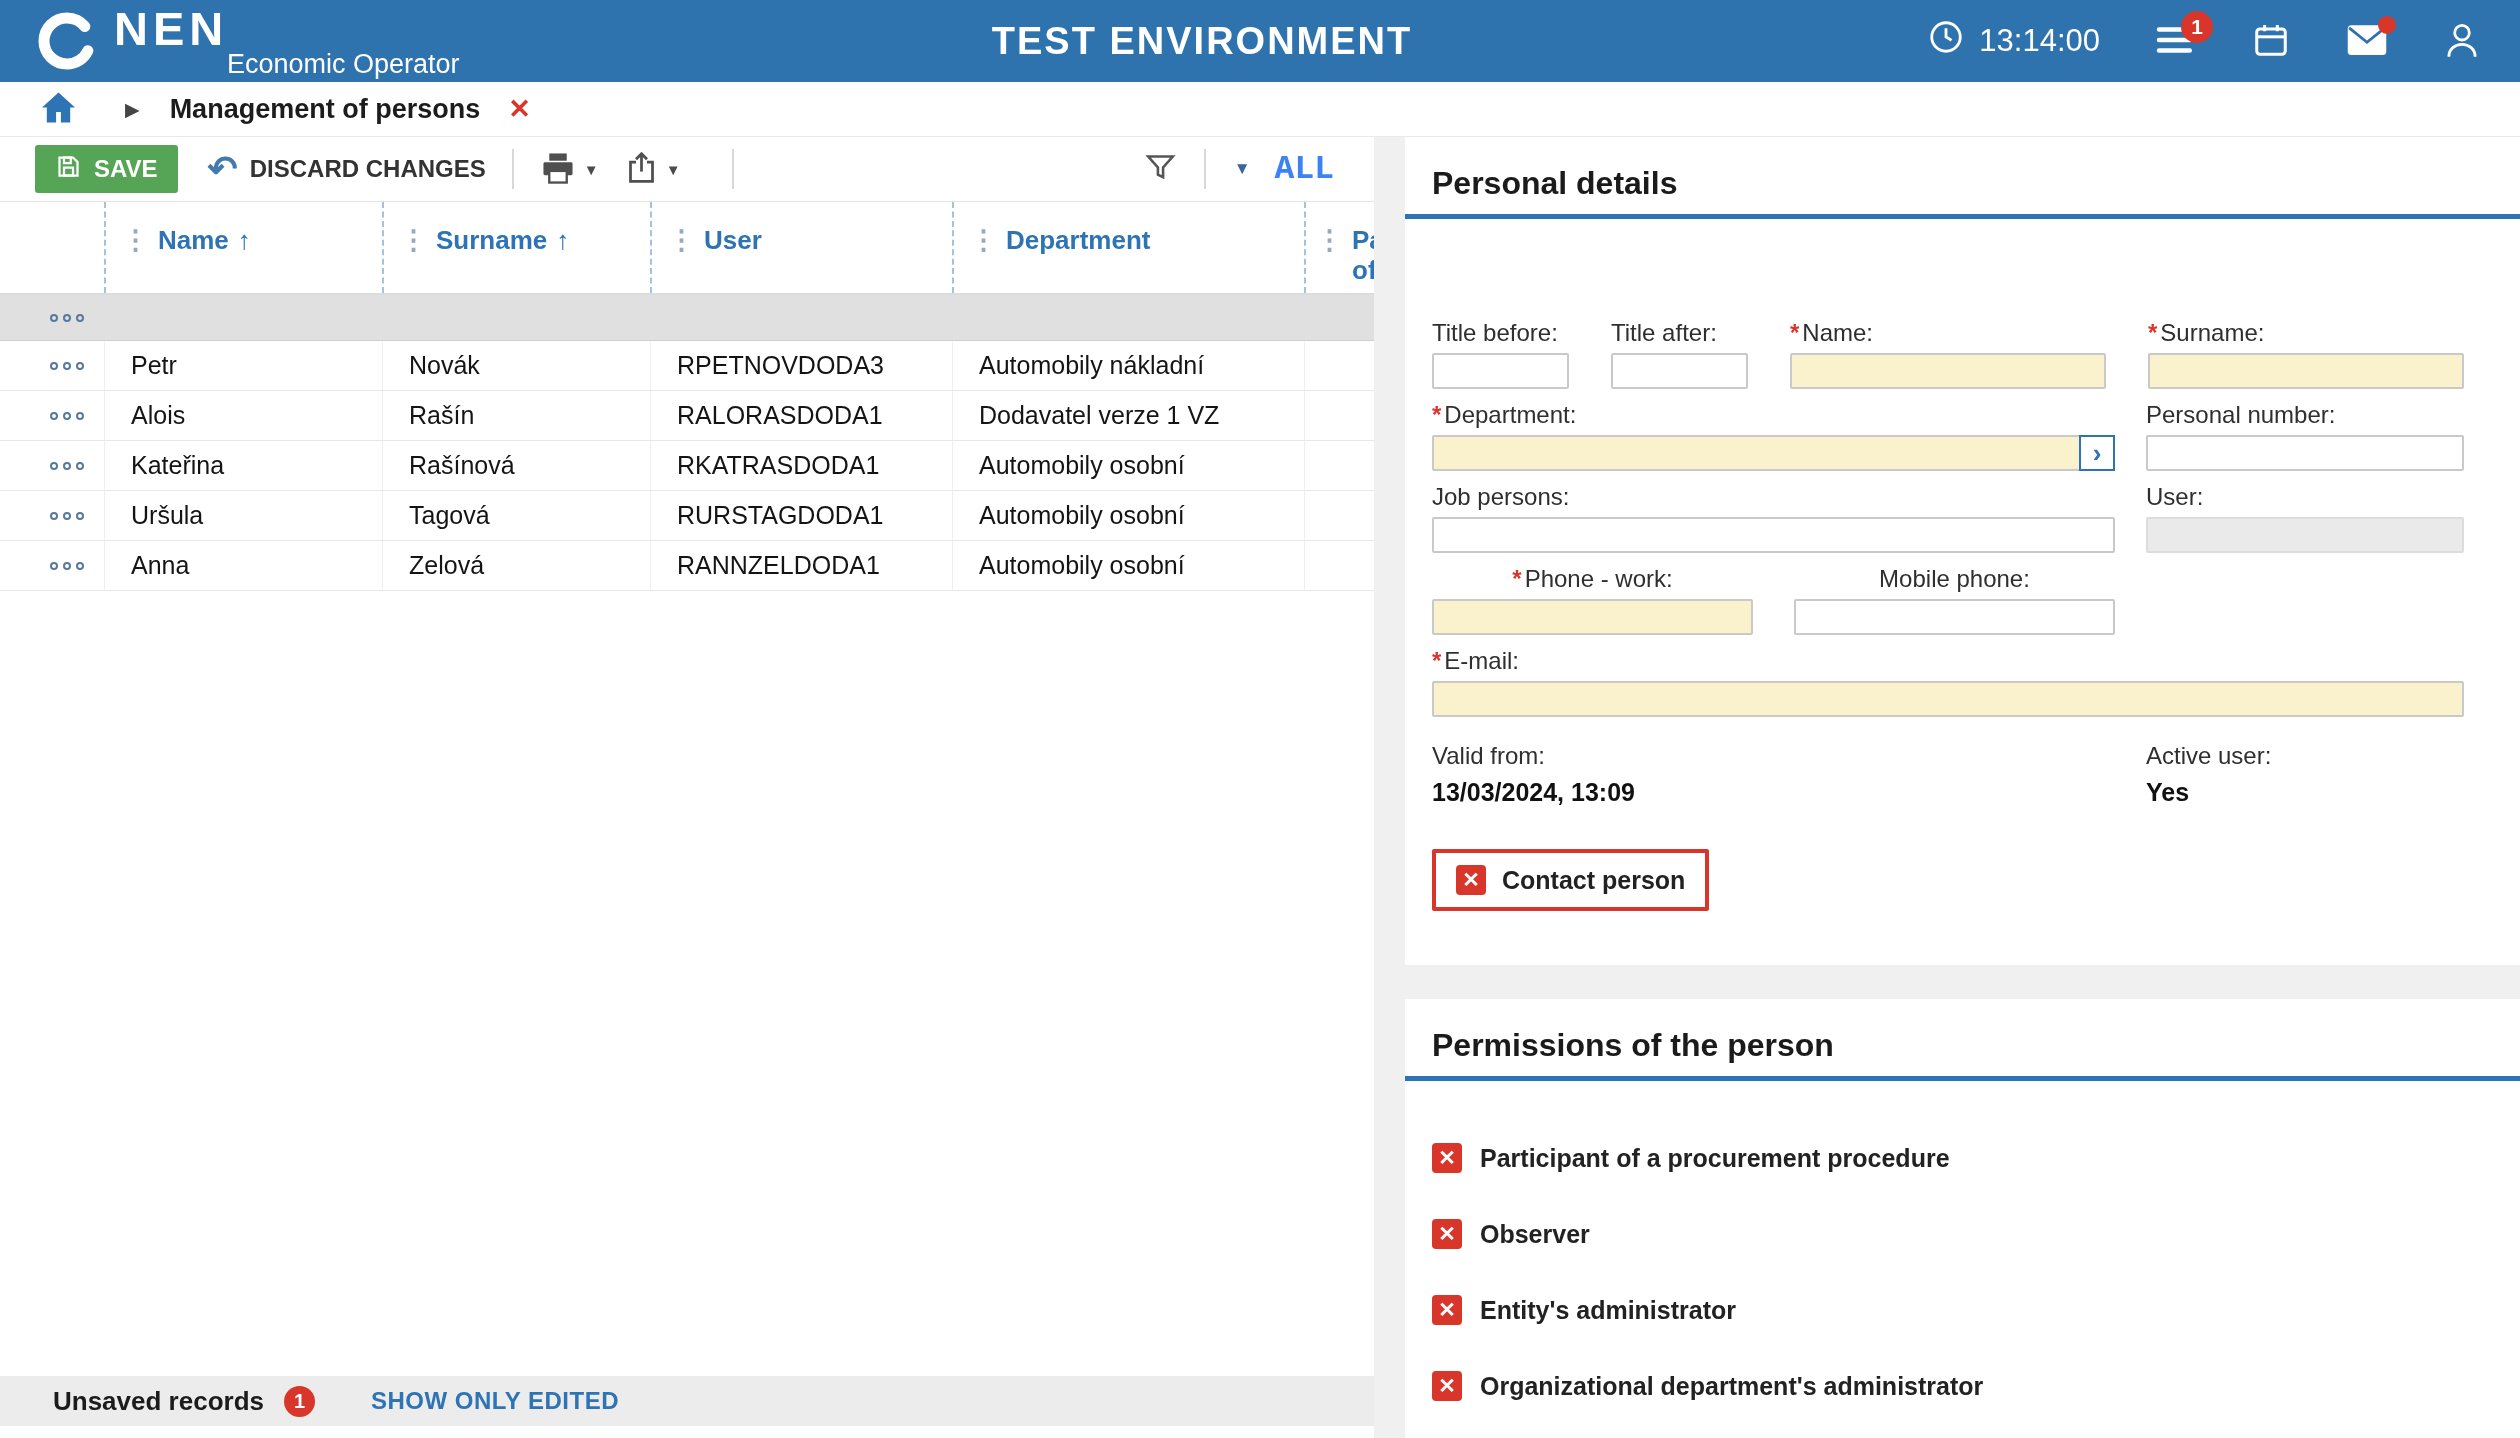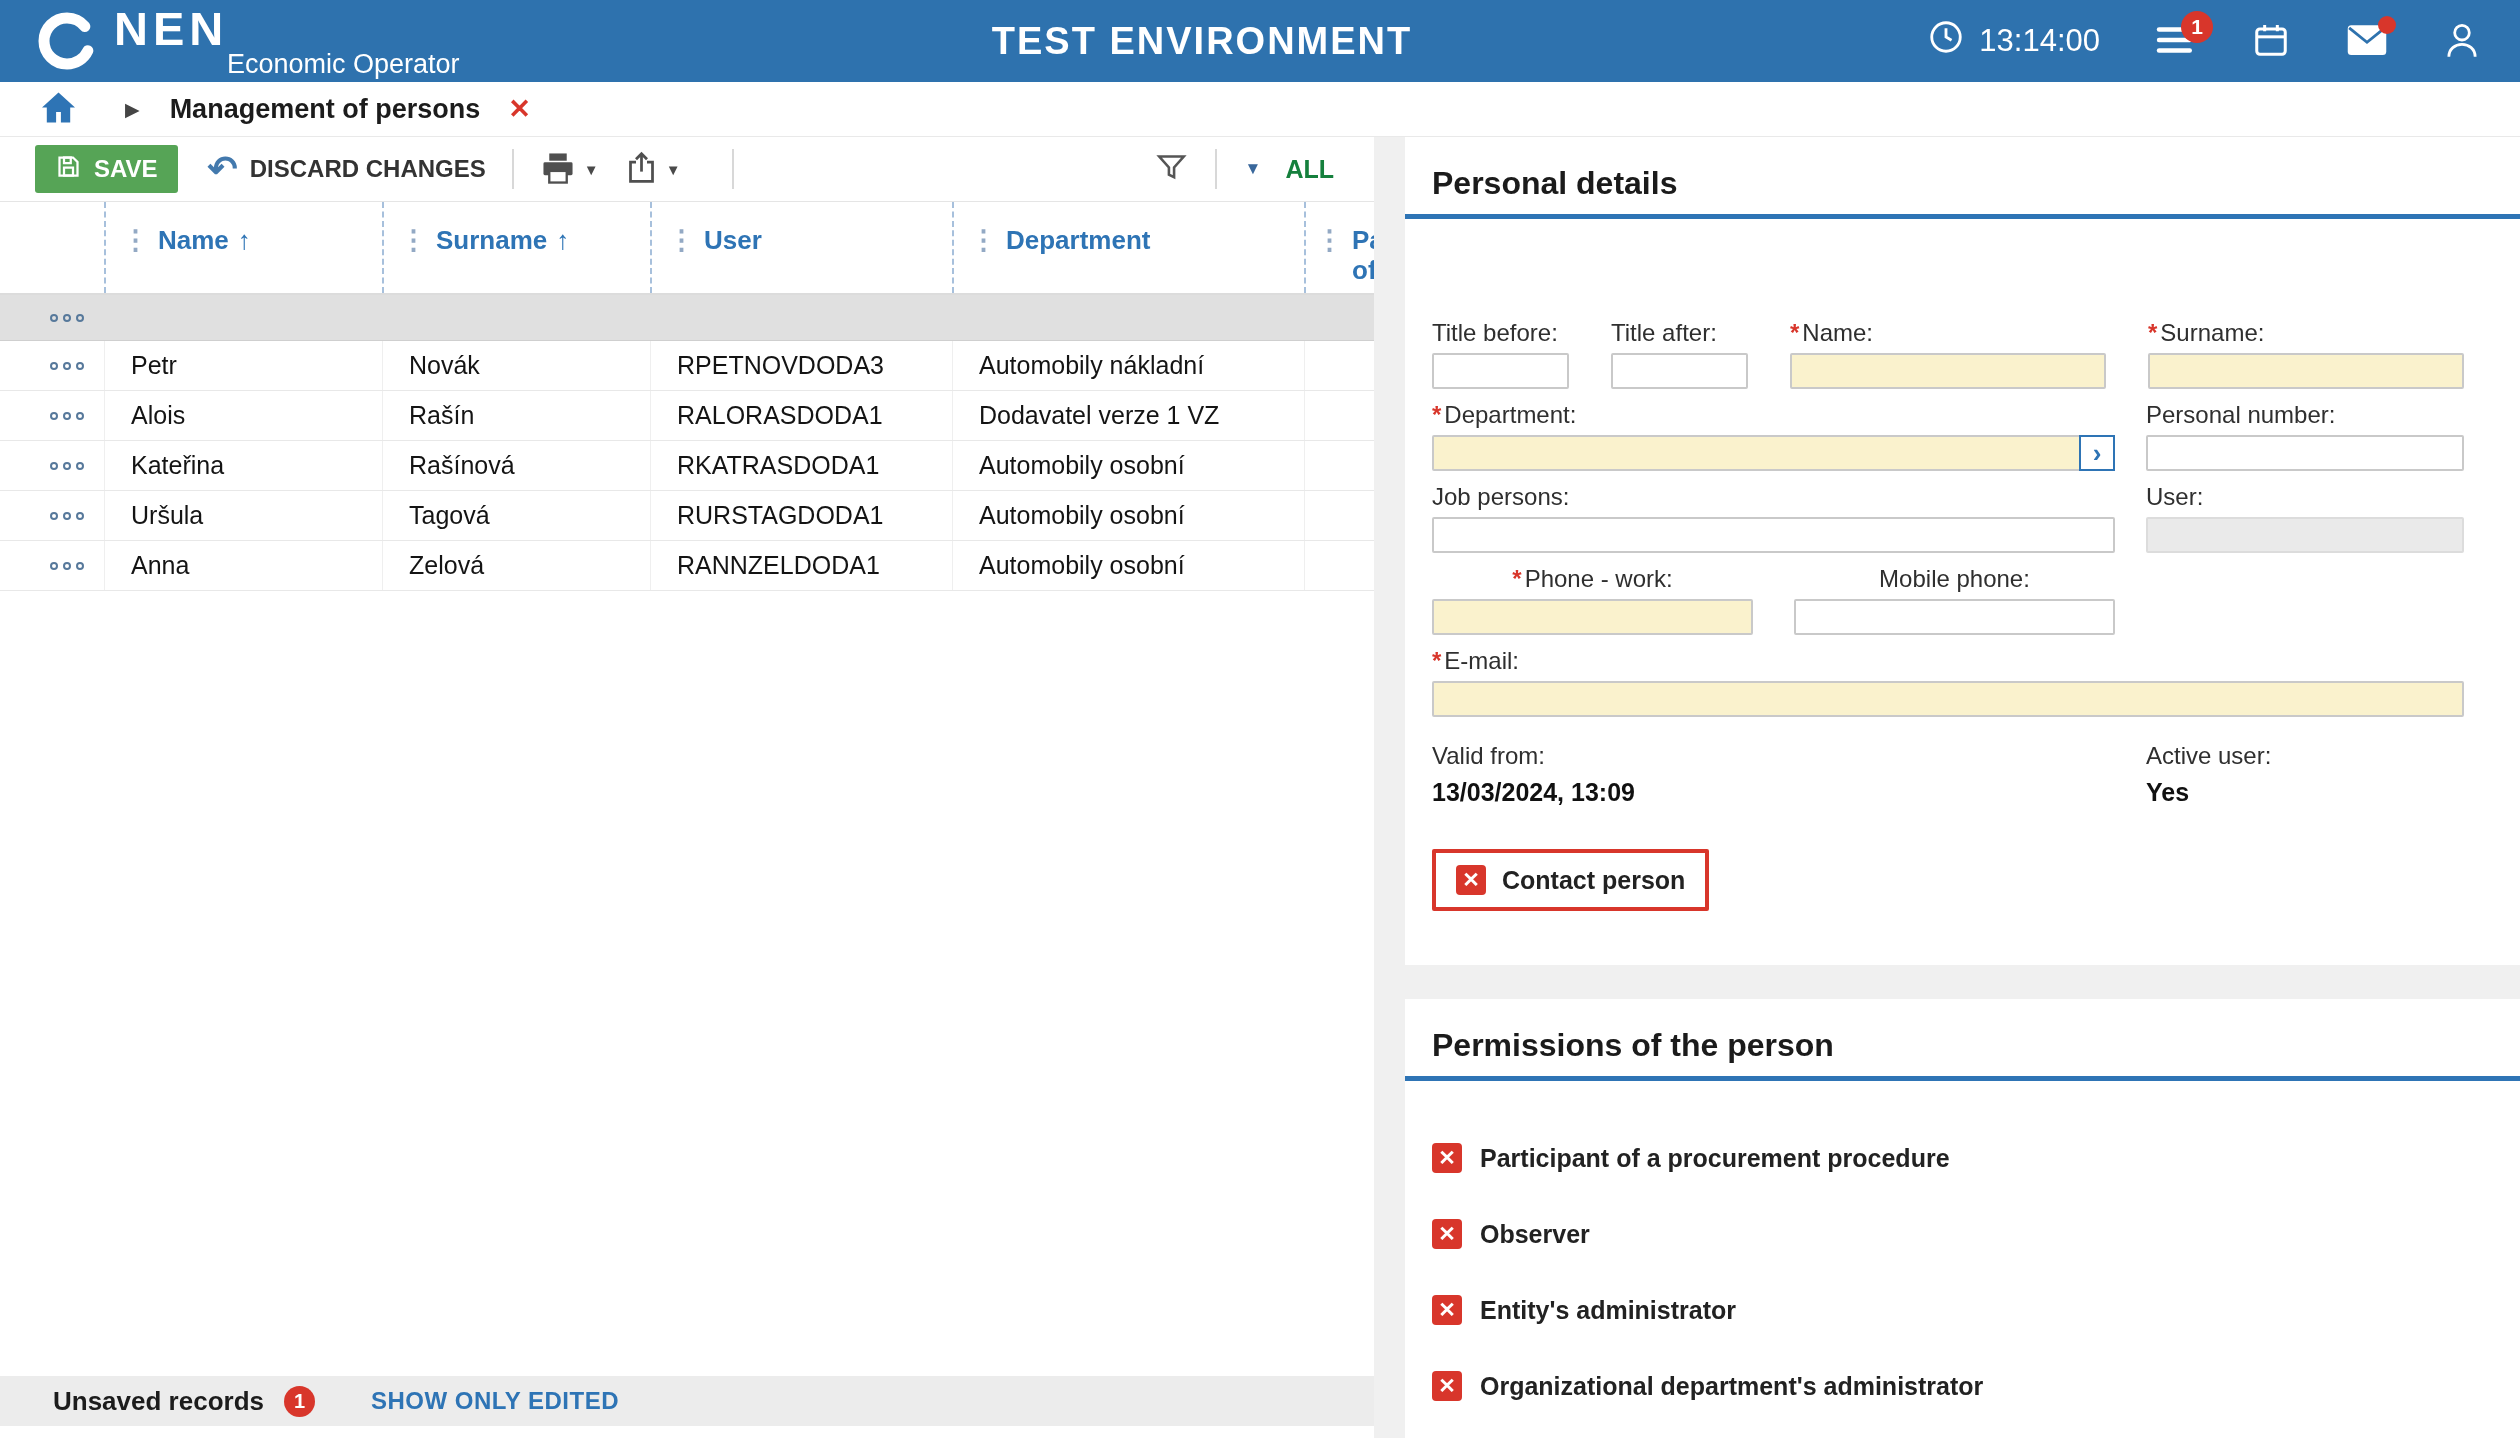--- a/index.html
+++ b/index.html
@@ -32,21 +32,21 @@
   
   .toolbar{height:64px;display:flex;align-items:center;padding:0 40px 0 35px;flex-shrink:0;}
   .savebtn{height:48px;background:var(--green,#56a456);color:#fff;border:none;border-radius:3px;font-size:24px;font-weight:bold;display:flex;align-items:center;gap:12px;padding:9px 20px;font-family:inherit;cursor:pointer;}
   .discard{display:flex;align-items:center;gap:12px;background:none;border:none;font-size:24px;font-weight:bold;color:#333;margin-left:30px;font-family:inherit;cursor:pointer;white-space:nowrap;}
   .undo{color:#4379ad;font-size:36px;line-height:1;}
   .tbsep{width:2px;height:40px;background:#d8d8d8;margin:0 26px;flex-shrink:0;}
   .tbicon{display:flex;align-items:center;gap:8px;background:none;border:none;cursor:pointer;margin-right:26px;}
   .caret{font-size:15px;color:#4a4a4a;}
   .caret.blue{color:#39679b;font-size:17px;}
   .tb-right{margin-left:auto;display:flex;align-items:center;gap:24px;}
-  .all{font-size:25px;font-weight:bold;color:#15803d;background:none;border:none;font-family:Liberation Sans, sans-serif;cursor:pointer;}
+  .all{font-size:33px;font-weight:bold;color:#3b82f6;background:none;border:none;font-family:Liberation Mono, monospace;cursor:pointer;}
 
   
   .grid{flex:1;display:flex;flex-direction:column;border-top:1px solid #e5e5e5;overflow:hidden;}
   .thead{height:93px;display:flex;border-bottom:2px solid #dcdcdc;flex-shrink:0;}
   .th{flex-shrink:0;padding:24px 4px 0 16px;display:flex;align-items:flex-start;gap:9px;overflow:hidden;}
   .th:not(.c0){border-left:2px dashed #a7c0dc;}
   .colmenu{color:#93a9c4;font-size:27px;font-weight:bold;line-height:1.05;cursor:pointer;}
   .collabel{color:var(--accent,#2e74b5);font-size:26px;font-weight:bold;line-height:1.15;}
   .sort{color:var(--accent,#2e74b5);font-size:26px;line-height:1.1;}
   .c0{width:104px;}.c1{width:278px;}.c2{width:268px;}.c3{width:302px;}.c4{width:352px;}.c5{width:70px;}

